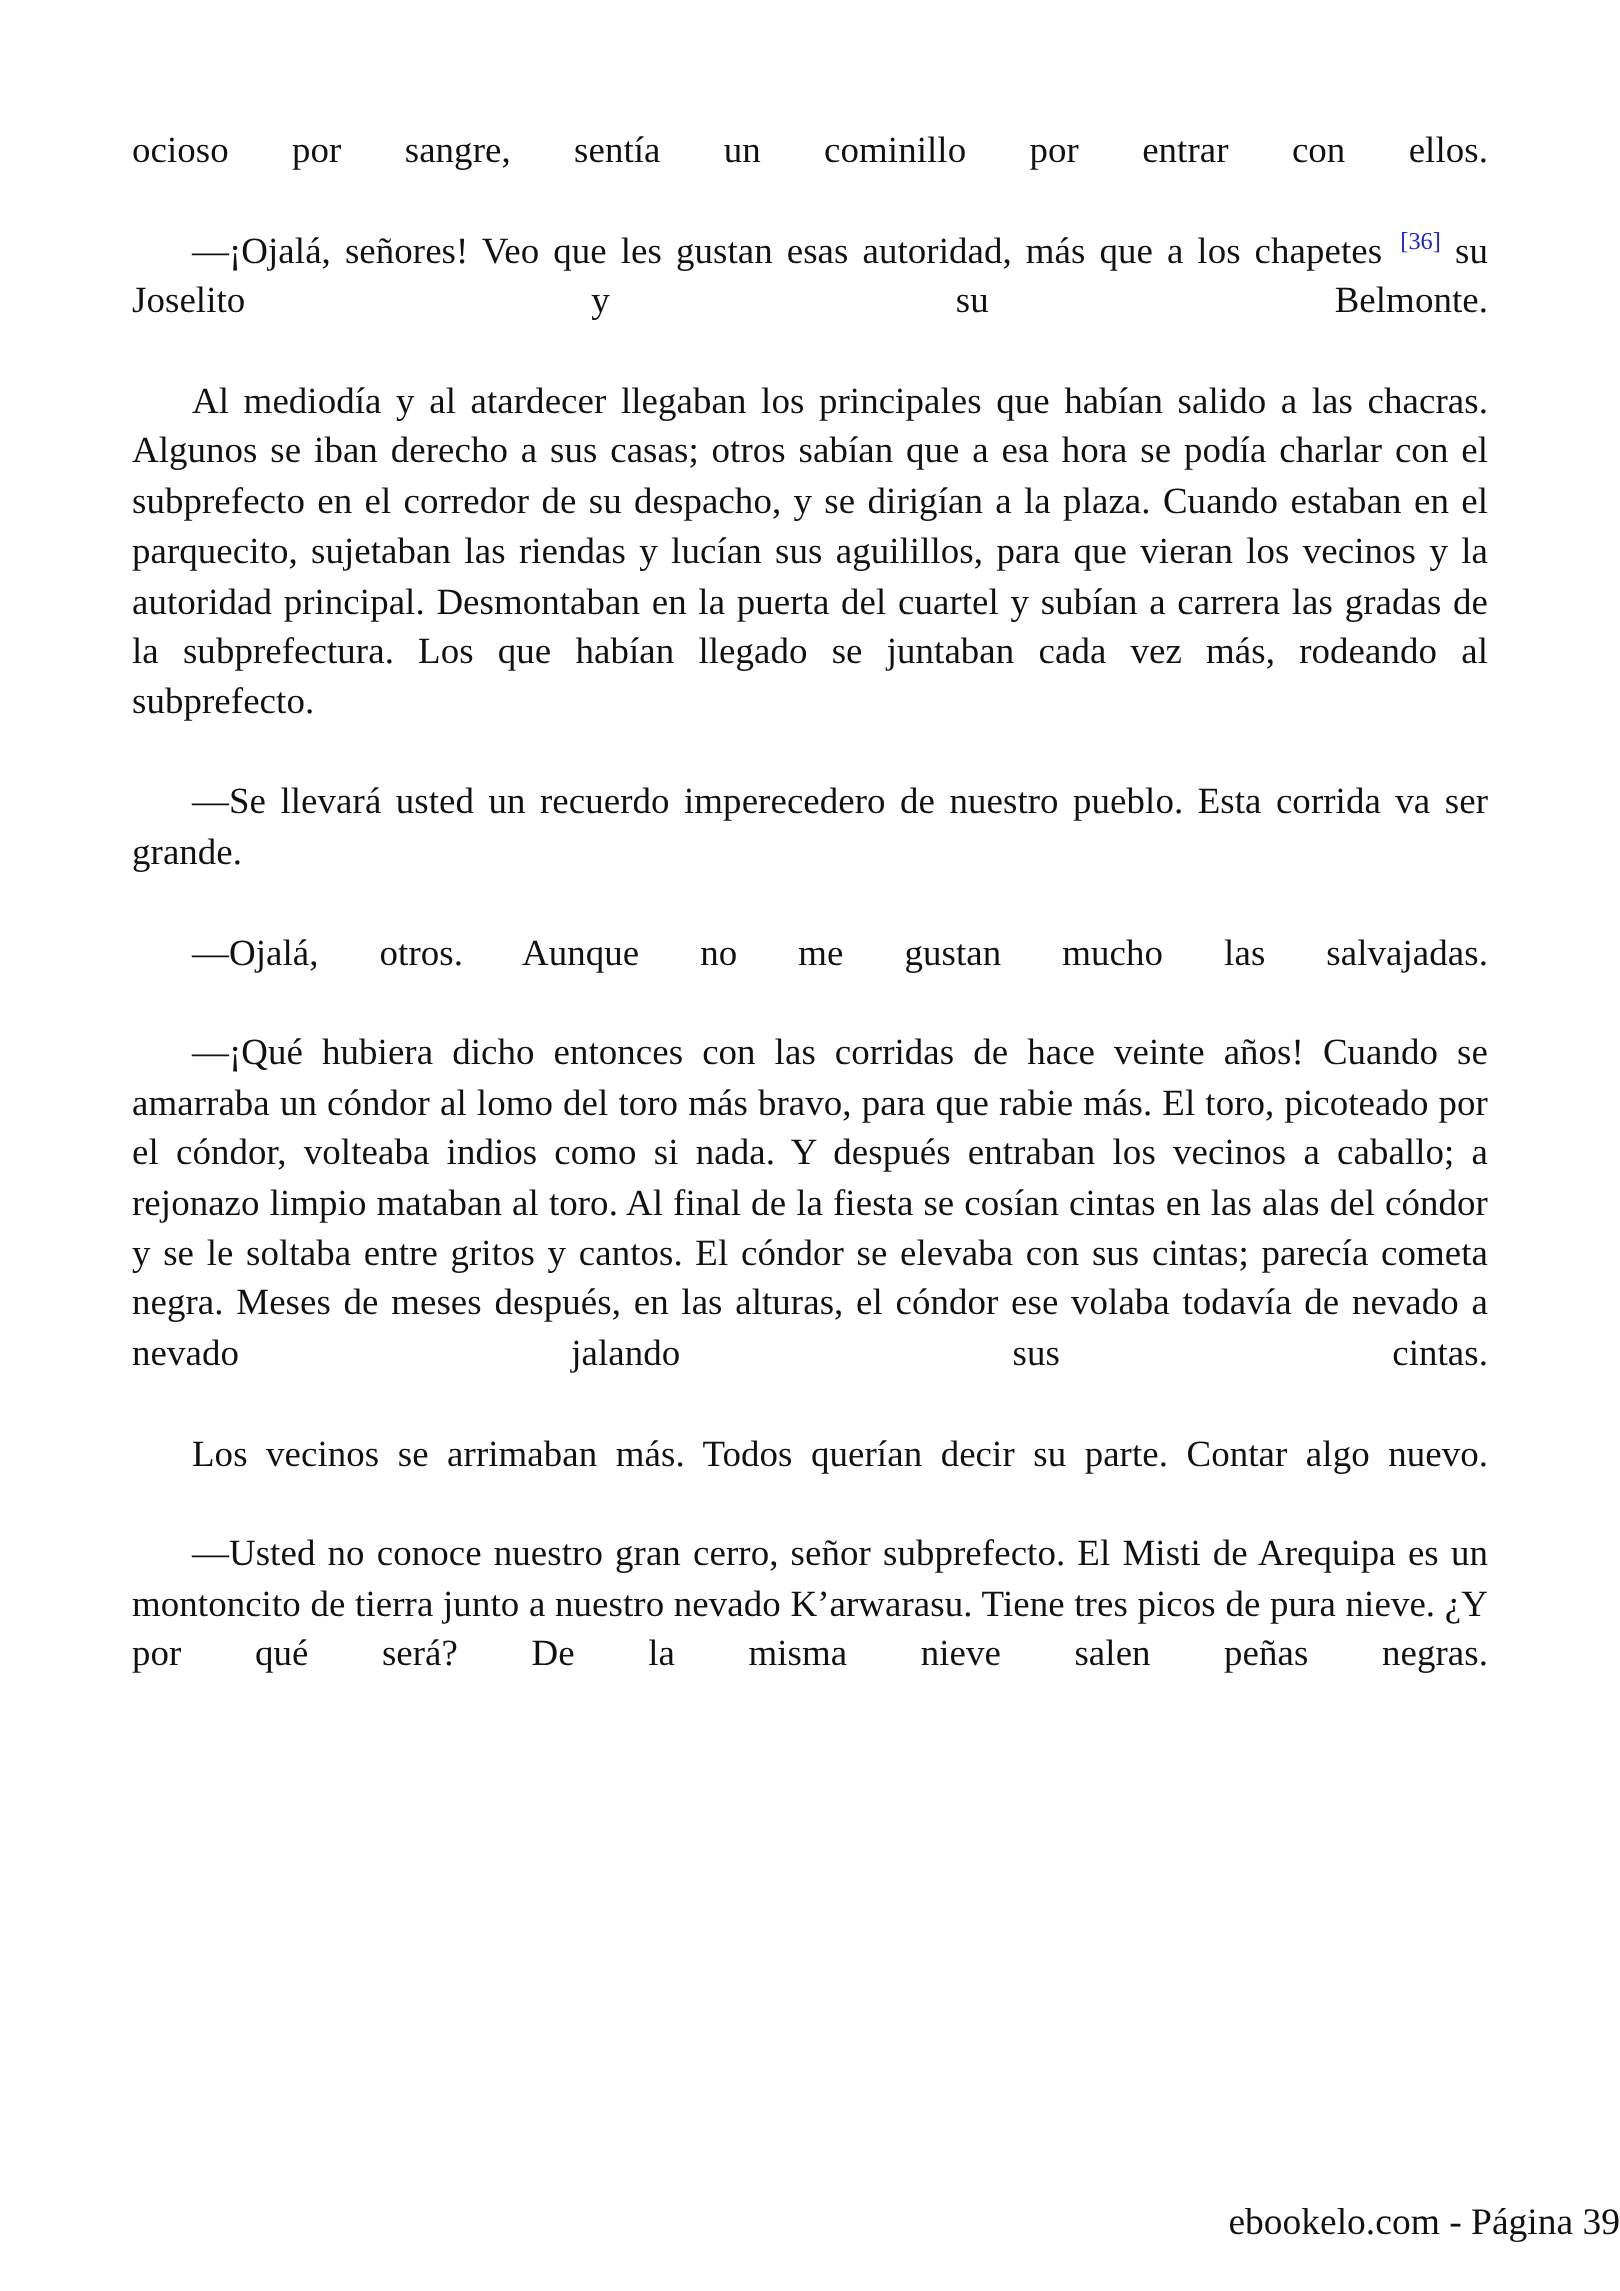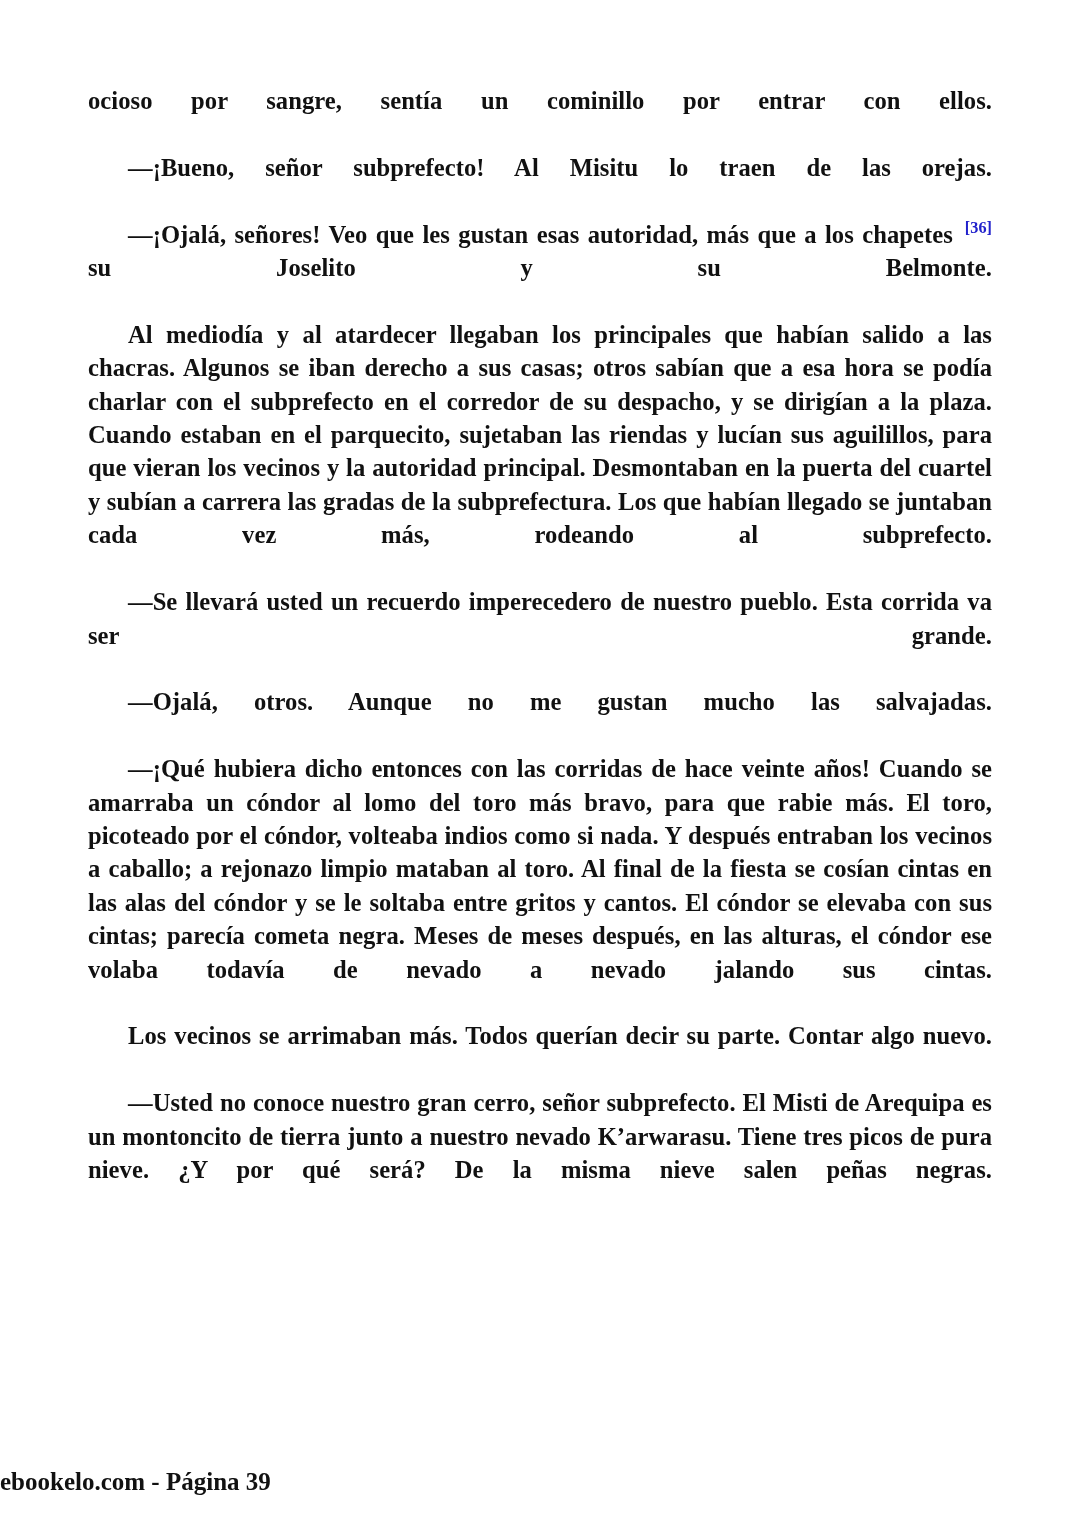--- a/index.html
+++ b/index.html
@@ -13,21 +13,20 @@
     color: #111111;
   }
   .page {
     position: relative;
     width: 1080px;
     height: 1527px;
     margin: 0 auto;
     background: #ffffff;
     box-sizing: border-box;
     overflow: hidden;
-    font-weight: bold;
   }
   .text-column {
     position: absolute;
     left: 88px;
     top: 84px;
     width: 904px;
   }
   .para {
     margin: 0;
     font-size: 24.6px;
@@ -57,37 +56,36 @@
     vertical-align: super;
     line-height: 0;
     text-decoration: none;
     padding-left: 12px;
   }
   .footer {
     position: absolute;
     left: 0;
     top: 1466px;
     width: 1080px;
-    text-align: left;
+    text-align: right;
     font-size: 25px;
     line-height: 32px;
     color: #111111;
   }
 </style>
 </head>
 <body>
 
 <div class="page">
 
   <div class="text-column">
 
     <p class="para continued">ocioso por sangre, sentía un cominillo por entrar con ellos.</p>
 
 
-    <p class="para indented">—¡Bueno, señor subprefecto! Al Misitu lo traen de las orejas.</p>
 
 
     <p class="para indented"><span>—¡Ojalá, señores! Veo que les gustan esas autoridad, más que a los chapetes</span><a class="fnref" href="#">[36]</a><span> su Joselito y su Belmonte.</span></p>
 
 
     <p class="para indented">Al mediodía y al atardecer llegaban los principales que habían salido a las chacras. Algunos se iban derecho a sus casas; otros sabían que a esa hora se podía charlar con el subprefecto en el corredor de su despacho, y se dirigían a la plaza. Cuando estaban en el parquecito, sujetaban las riendas y lucían sus aguilillos, para que vieran los vecinos y la autoridad principal. Desmontaban en la puerta del cuartel y subían a carrera las gradas de la subprefectura. Los que habían llegado se juntaban cada vez más, rodeando al subprefecto.</p>
 
     <p class="para indented">—Se llevará usted un recuerdo imperecedero de nuestro pueblo. Esta corrida va ser grande.</p>
 
     <p class="para indented">—Ojalá, otros. Aunque no me gustan mucho las salvajadas.</p>

